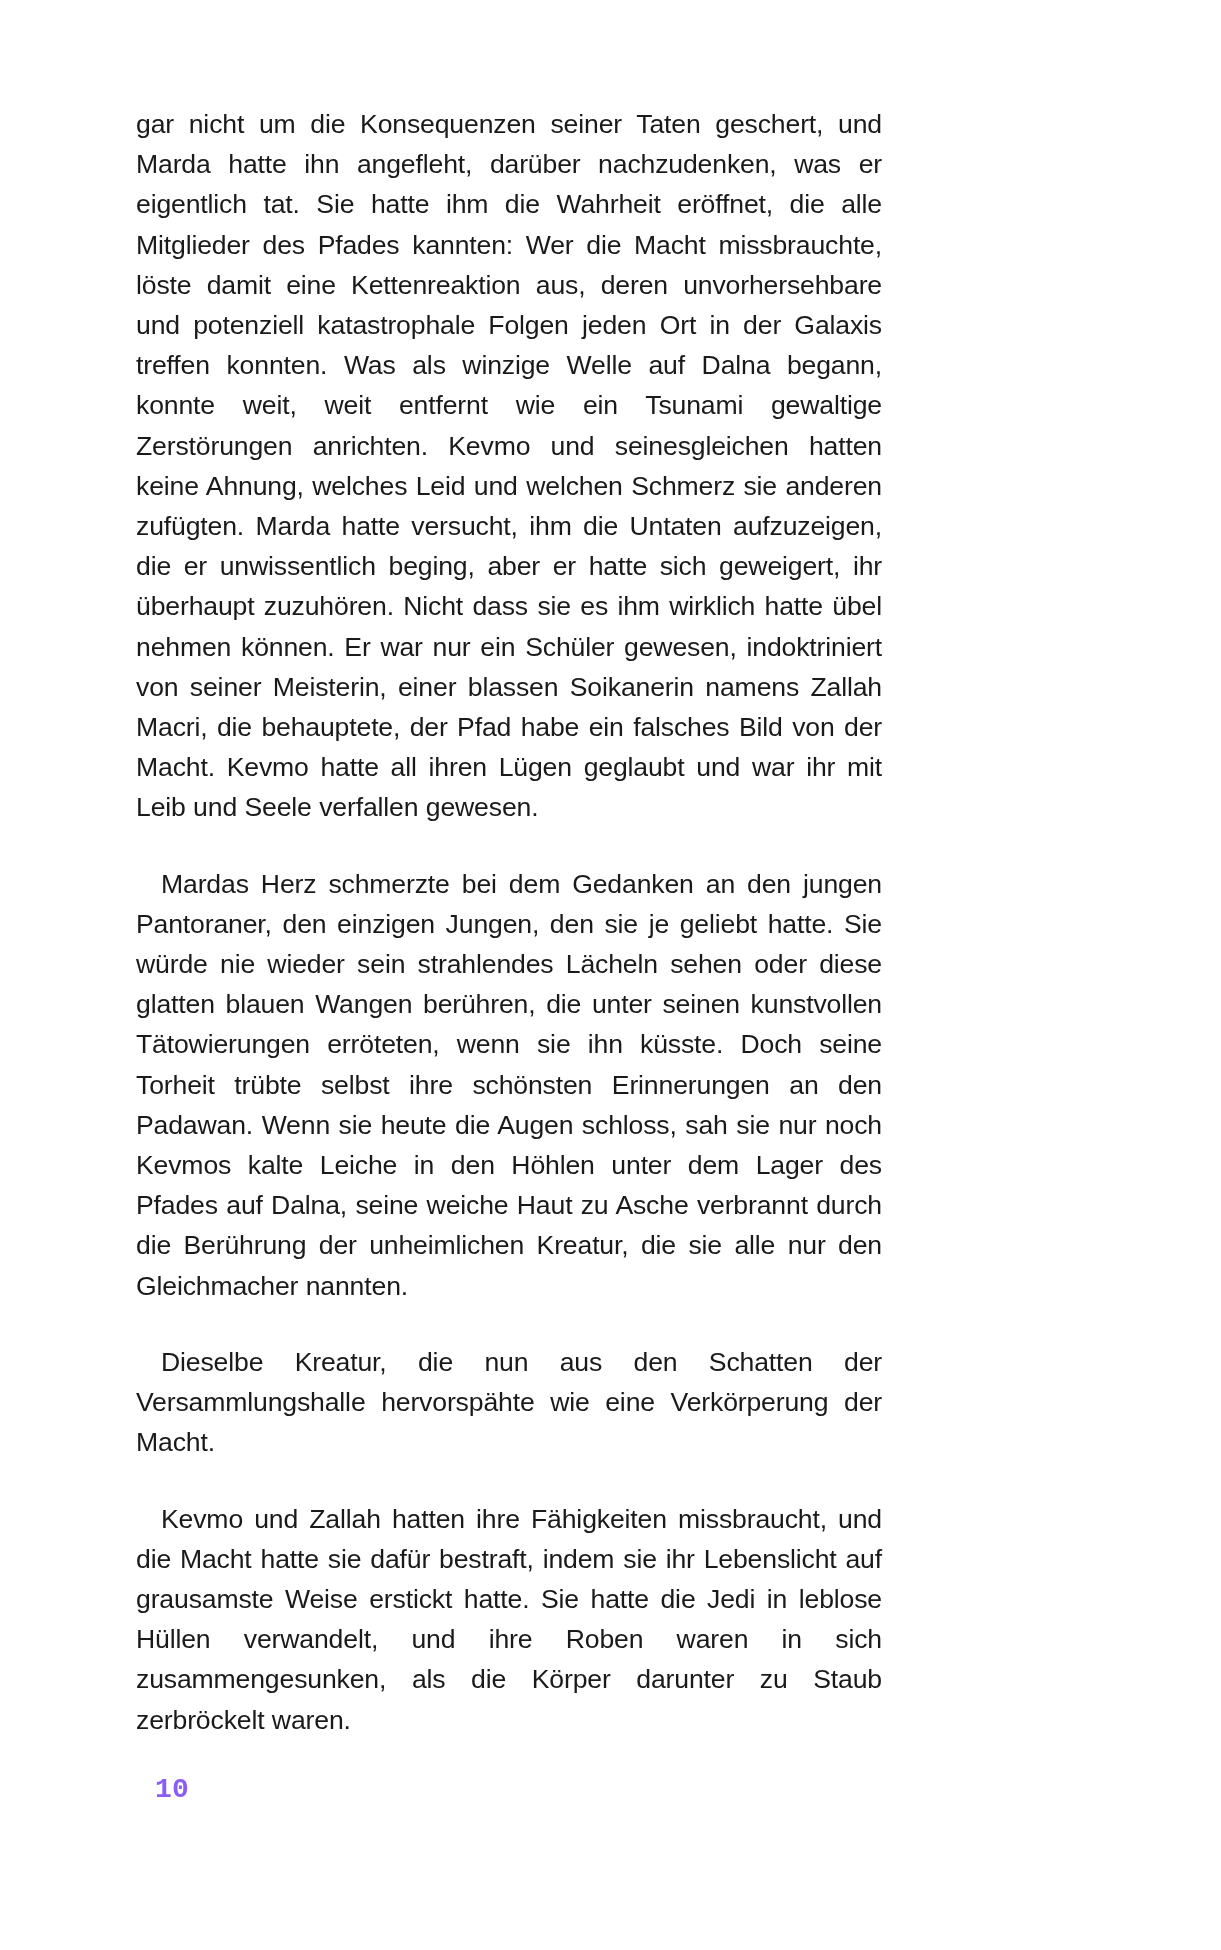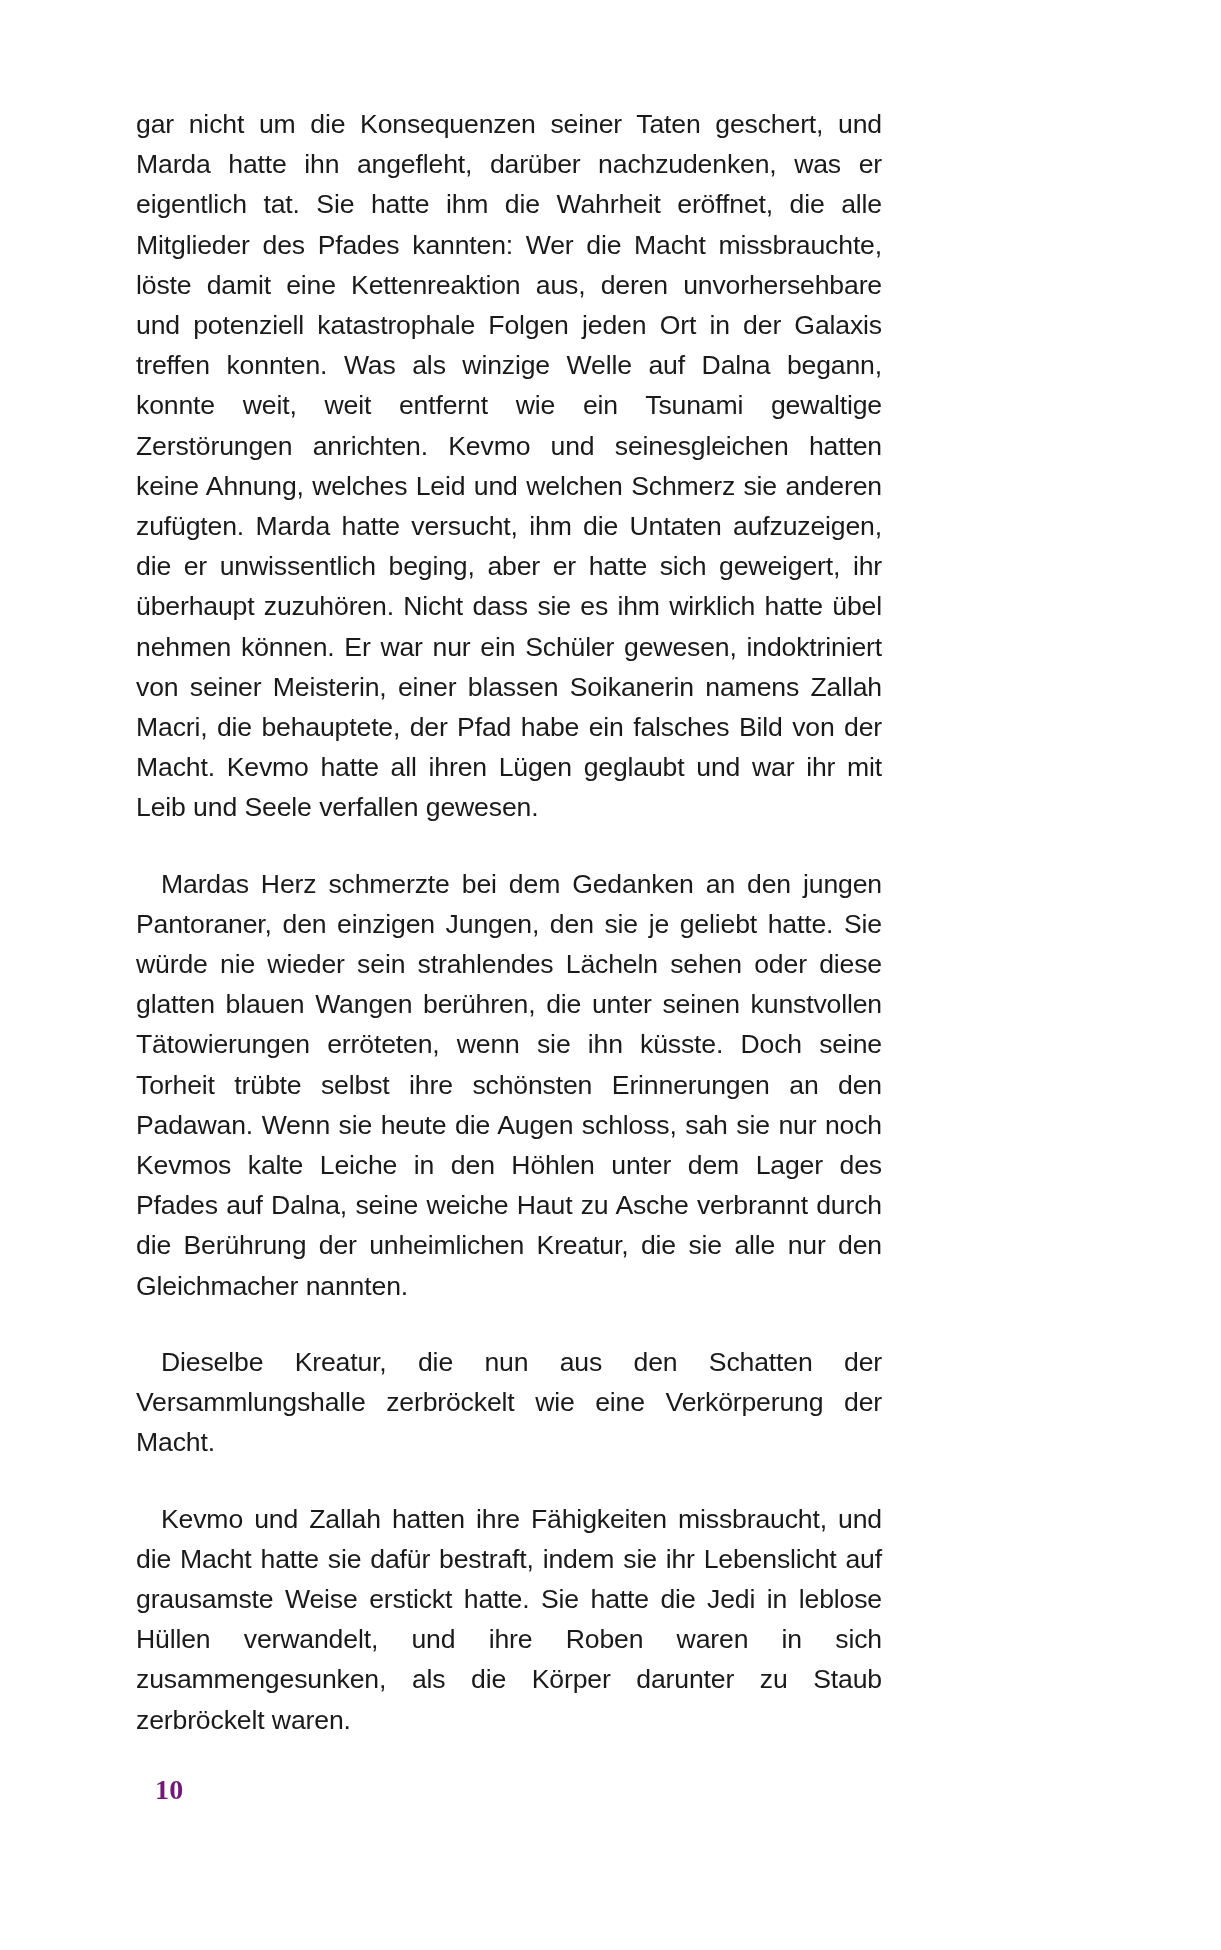--- a/index.html
+++ b/index.html
@@ -54,40 +54,40 @@
   .para.indented {
     text-indent: 25px;
     margin-top: 36px;
   }
 
   
   #page-folio {
     position: absolute;
     left: 155px;
     top: 1773px;
-    font-family: Liberation Serif, serif;
+    font-family: Liberation Mono, monospace;
     font-size: 28px;
     font-weight: bold;
-    color: #701a75;
+    color: #8b5cf6;
     letter-spacing: 0.3px;
     line-height: 34px;
   }
 </style>
 </head>
 <body>
 
 <div id="book-page">
 
   <div id="text-column">
 
     <p class="para continued">gar nicht um die Konsequenzen seiner Taten geschert, und Marda hatte ihn angefleht, darüber nachzudenken, was er eigentlich tat. Sie hatte ihm die Wahrheit eröffnet, die alle Mitglieder des Pfades kannten: Wer die Macht missbrauchte, löste damit eine Kettenreaktion aus, deren unvorhersehbare und potenziell katastrophale Folgen jeden Ort in der Galaxis treffen konnten. Was als winzige Welle auf Dalna begann, konnte weit, weit entfernt wie ein Tsunami gewaltige Zerstörungen anrichten. Kevmo und seinesgleichen hatten keine Ahnung, welches Leid und welchen Schmerz sie anderen zufügten. Marda hatte versucht, ihm die Untaten aufzuzeigen, die er unwissentlich beging, aber er hatte sich geweigert, ihr überhaupt zuzuhören. Nicht dass sie es ihm wirklich hatte übel nehmen können. Er war nur ein Schüler gewesen, indoktriniert von seiner Meisterin, einer blassen Soikanerin namens Zallah Macri, die behauptete, der Pfad habe ein falsches Bild von der Macht. Kevmo hatte all ihren Lügen geglaubt und war ihr mit Leib und Seele verfallen gewesen.</p>
 
     <p class="para indented">Mardas Herz schmerzte bei dem Gedanken an den jungen Pantoraner, den einzigen Jungen, den sie je geliebt hatte. Sie würde nie wieder sein strahlendes Lächeln sehen oder diese glatten blauen Wangen berühren, die unter seinen kunstvollen Tätowierungen erröteten, wenn sie ihn küsste. Doch seine Torheit trübte selbst ihre schönsten Erinnerungen an den Padawan. Wenn sie heute die Augen schloss, sah sie nur noch Kevmos kalte Leiche in den Höhlen unter dem Lager des Pfades auf Dalna, seine weiche Haut zu Asche verbrannt durch die Berührung der unheimlichen Kreatur, die sie alle nur den Gleichmacher nannten.</p>
 
-    <p class="para indented">Dieselbe Kreatur, die nun aus den Schatten der Versammlungshalle zerbröckelt wie eine Verkörperung der Macht.</p>
+    <p class="para indented">Dieselbe Kreatur, die nun aus den Schatten der Versammlungshalle hervorspähte wie eine Verkörperung der Macht.</p>
 
     <p class="para indented">Kevmo und Zallah hatten ihre Fähigkeiten missbraucht, und die Macht hatte sie dafür bestraft, indem sie ihr Lebenslicht auf grausamste Weise erstickt hatte. Sie hatte die Jedi in leblose Hüllen verwandelt, und ihre Roben waren in sich zusammengesunken, als die Körper darunter zu Staub zerbröckelt waren.</p>
 
   </div>
 
   <div id="page-folio">10</div>
 
 </div>
 
 </body></html>

